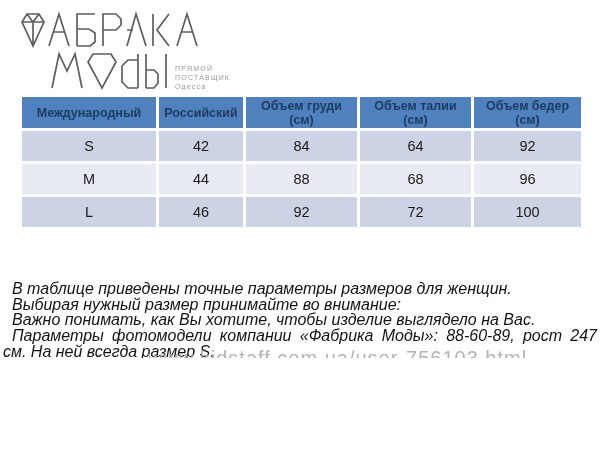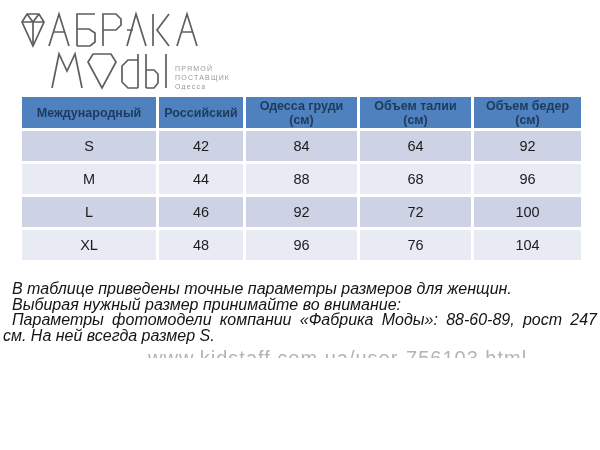--- a/index.html
+++ b/index.html
@@ -97,21 +97,21 @@
       <col style="width:134px">
         <col style="width:84px">
         <col style="width:111px">
         <col style="width:111px">
         <col style="width:107px">
     </colgroup>
     <thead>
       <tr>
         <th>Международный</th>
         <th>Российский</th>
-        <th>Одесса груди (см)</th>
+        <th>Объем груди (см)</th>
         <th>Объем талии (см)</th>
         <th>Объем бедер (см)</th>
       </tr>
     </thead>
     <tbody>
       <tr class="row-odd">
         <td>S</td>
         <td>42</td>
         <td>84</td>
         <td>64</td>
@@ -124,31 +124,25 @@
         <td>68</td>
         <td>96</td>
       </tr>
       <tr class="row-odd">
         <td>L</td>
         <td>46</td>
         <td>92</td>
         <td>72</td>
         <td>100</td>
       </tr>
-      <tr class="row-even">
-        <td>XL</td>
-        <td>48</td>
-        <td>96</td>
-        <td>76</td>
-        <td>104</td>
-      </tr>
     </tbody>
   </table>
 
   <div class="notes">
     <p class="ind">В таблице приведены точные параметры размеров для женщин.</p>
     <p class="ind">Выбирая нужный размер принимайте во внимание:</p>
+    <p class="ind">Важно понимать, как Вы хотите, чтобы изделие выглядело на Вас.</p>
     <p class="ind">Параметры фотомодели компании «Фабрика Моды»: 88-60-89, рост 247 см. На ней всегда размер S.</p>
   </div>
 
   <div class="watermark">www.kidstaff.com.ua/user-756103.html</div>
 
 </div>
 
 </body></html>

